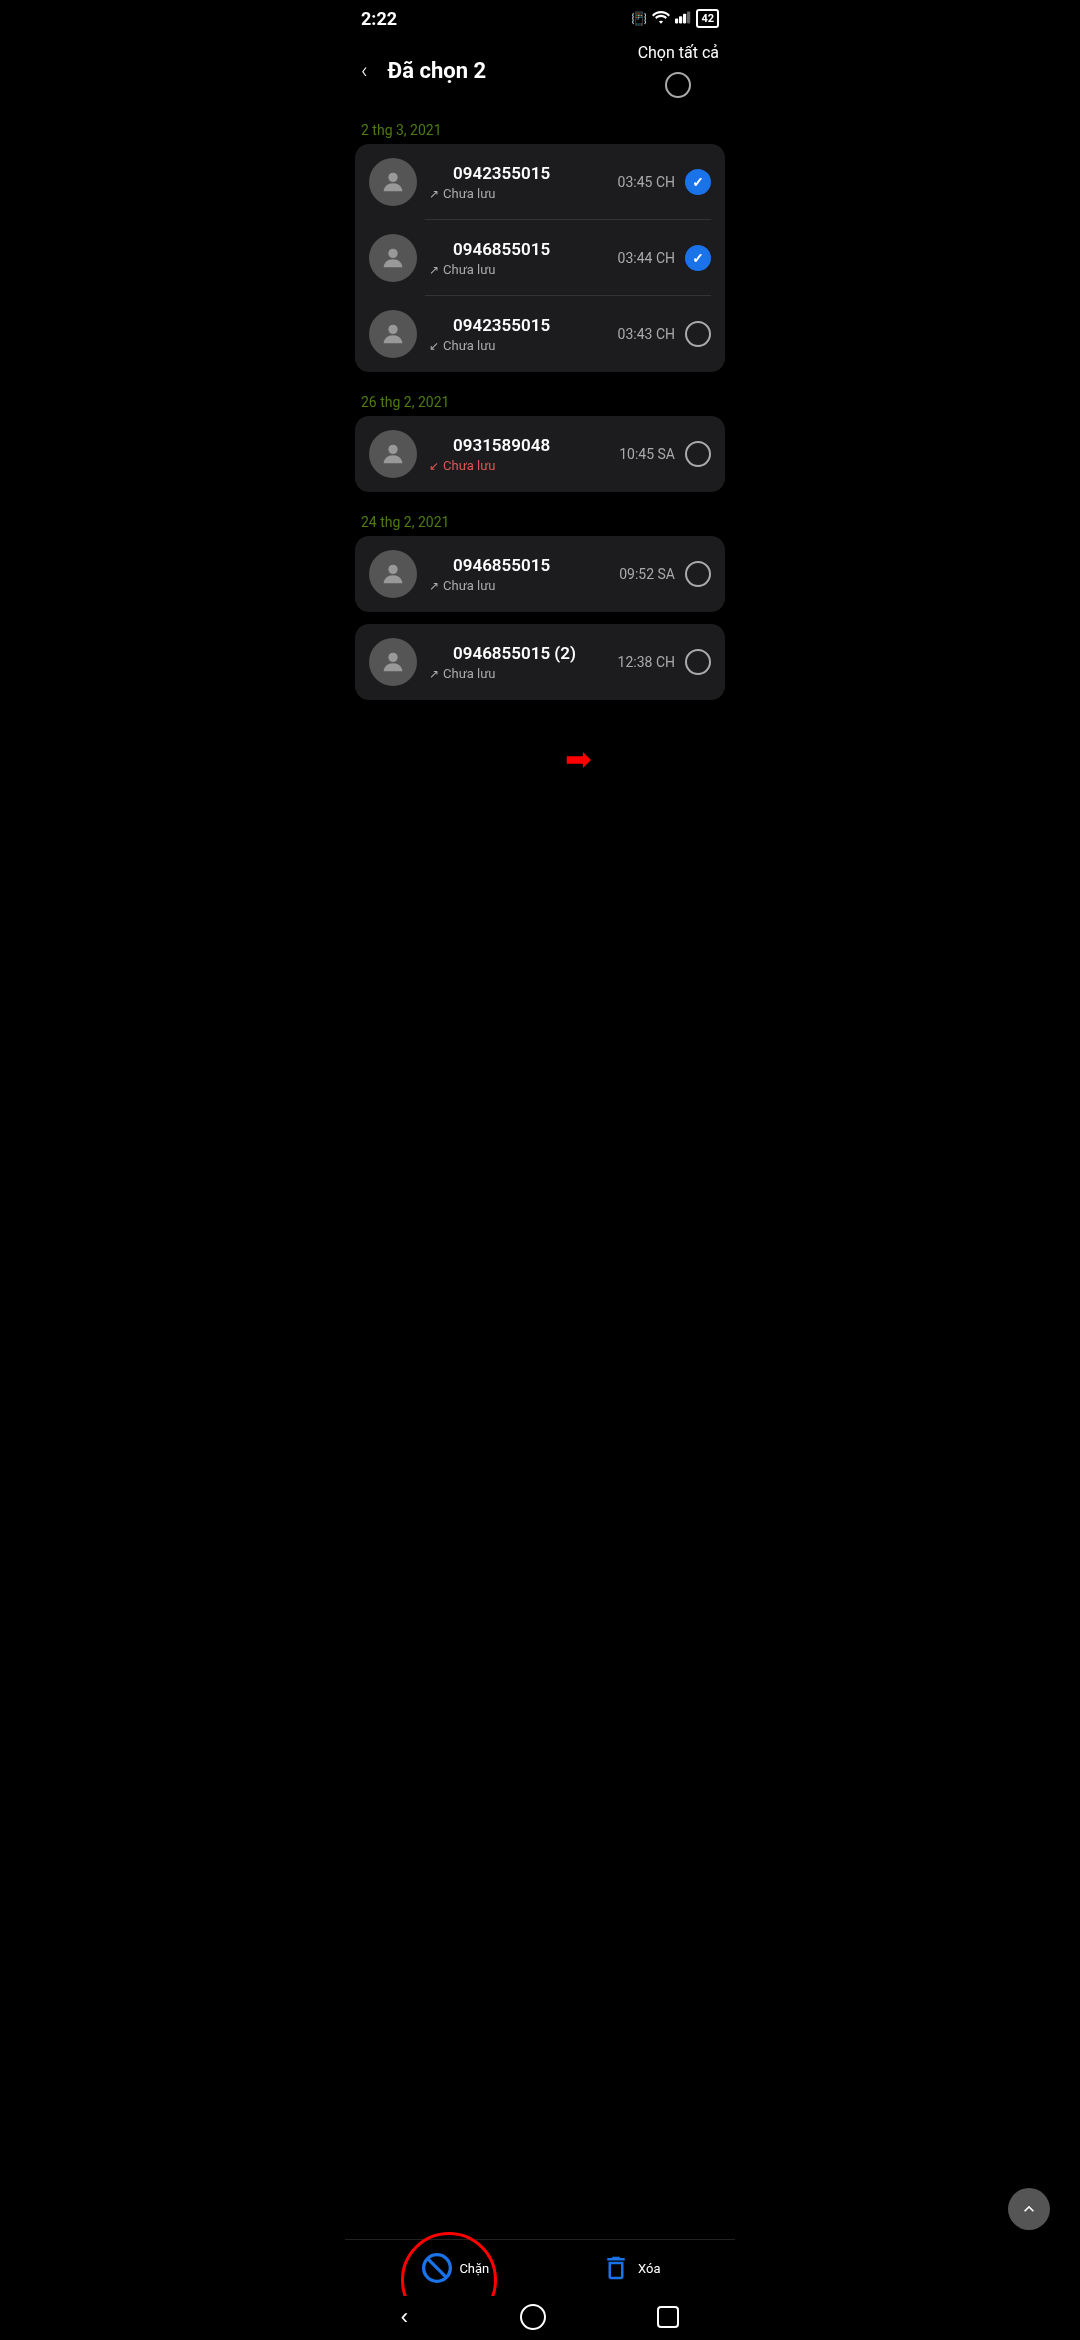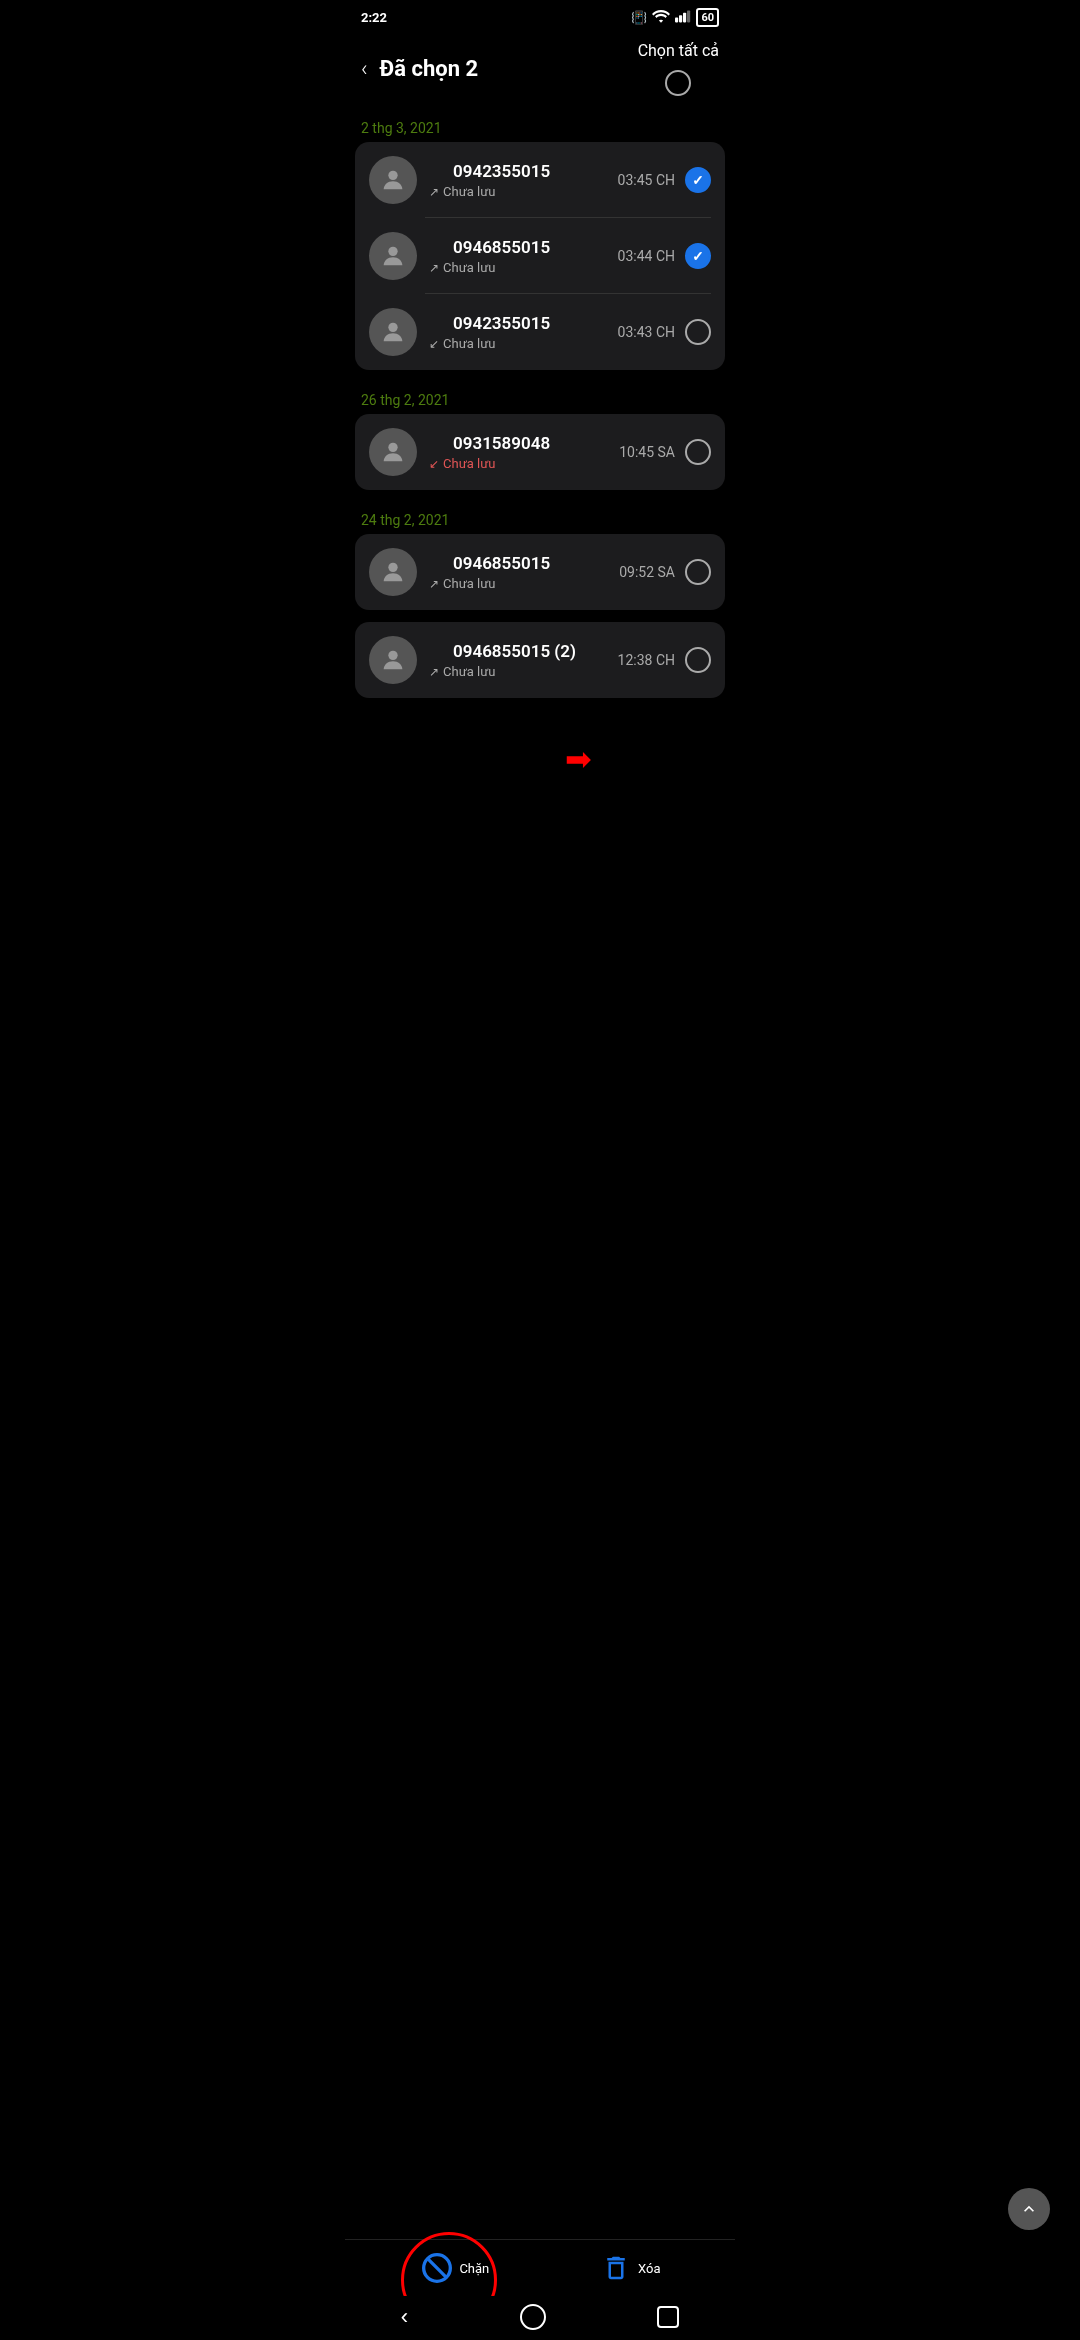--- a/index.html
+++ b/index.html
@@ -17,21 +17,21 @@
 
     
     .status-bar {
       display: flex;
       justify-content: space-between;
       align-items: center;
       padding: 8px 16px 4px;
       font-size: 15px;
       font-weight: 600;
     }
-    .status-left { font-size: 13px; font-weight: 700; }
+    .status-left { font-size: 18px; font-weight: 700; }
     .status-right {
       display: flex;
       align-items: center;
       gap: 5px;
       font-size: 13px;
     }
     .battery-box {
       border: 2px solid #fff;
       border-radius: 3px;
       padding: 1px 3px;
@@ -54,20 +54,21 @@
     }
     .back-arrow {
       font-size: 22px;
       color: #fff;
       font-weight: 300;
     }
     .header-title {
       font-size: 22px;
       font-weight: 700;
       color: #fff;
+      margin-left: 8px;
     }
     .header-right {
       display: flex;
       align-items: center;
       gap: 10px;
       flex-direction: column;
     }
     .select-all-text {
       font-size: 16px;
       color: #fff;
@@ -312,21 +313,21 @@
       </svg>
     </span>
     <span>
       <svg width="16" height="14" viewBox="0 0 20 16" fill="white">
         <rect x="0" y="10" width="4" height="6" rx="1"></rect>
         <rect x="5" y="7" width="4" height="9" rx="1"></rect>
         <rect x="10" y="4" width="4" height="12" rx="1"></rect>
         <rect x="15" y="1" width="4" height="15" rx="1" opacity="0.4"></rect>
       </svg>
     </span>
-    <span class="battery-box">60</span>
+    <span class="battery-box">42</span>
   </div>
 </div>
 
 <div class="header">
   <div class="header-left">
     <span class="back-arrow">‹</span>
     <span class="header-title">Đã chọn 2</span>
   </div>
   <div class="header-right">
     <span class="select-all-text">Chọn tất cả</span>

